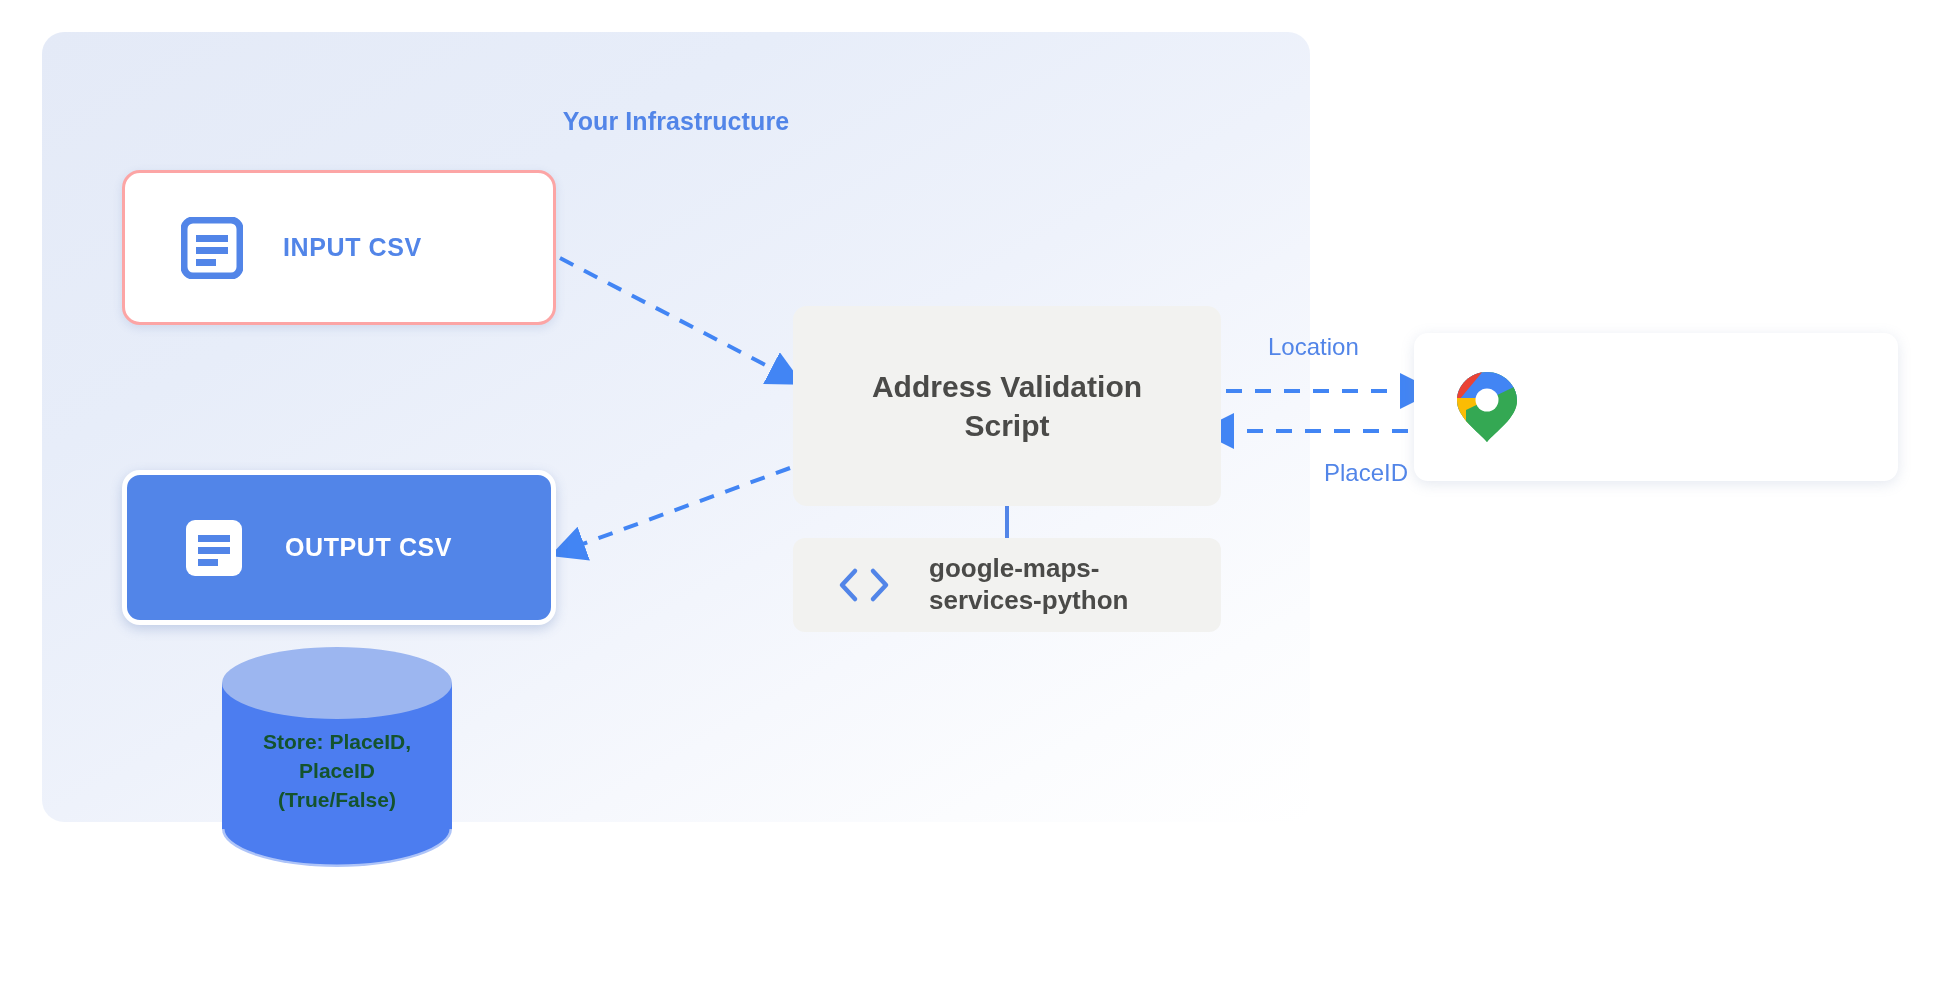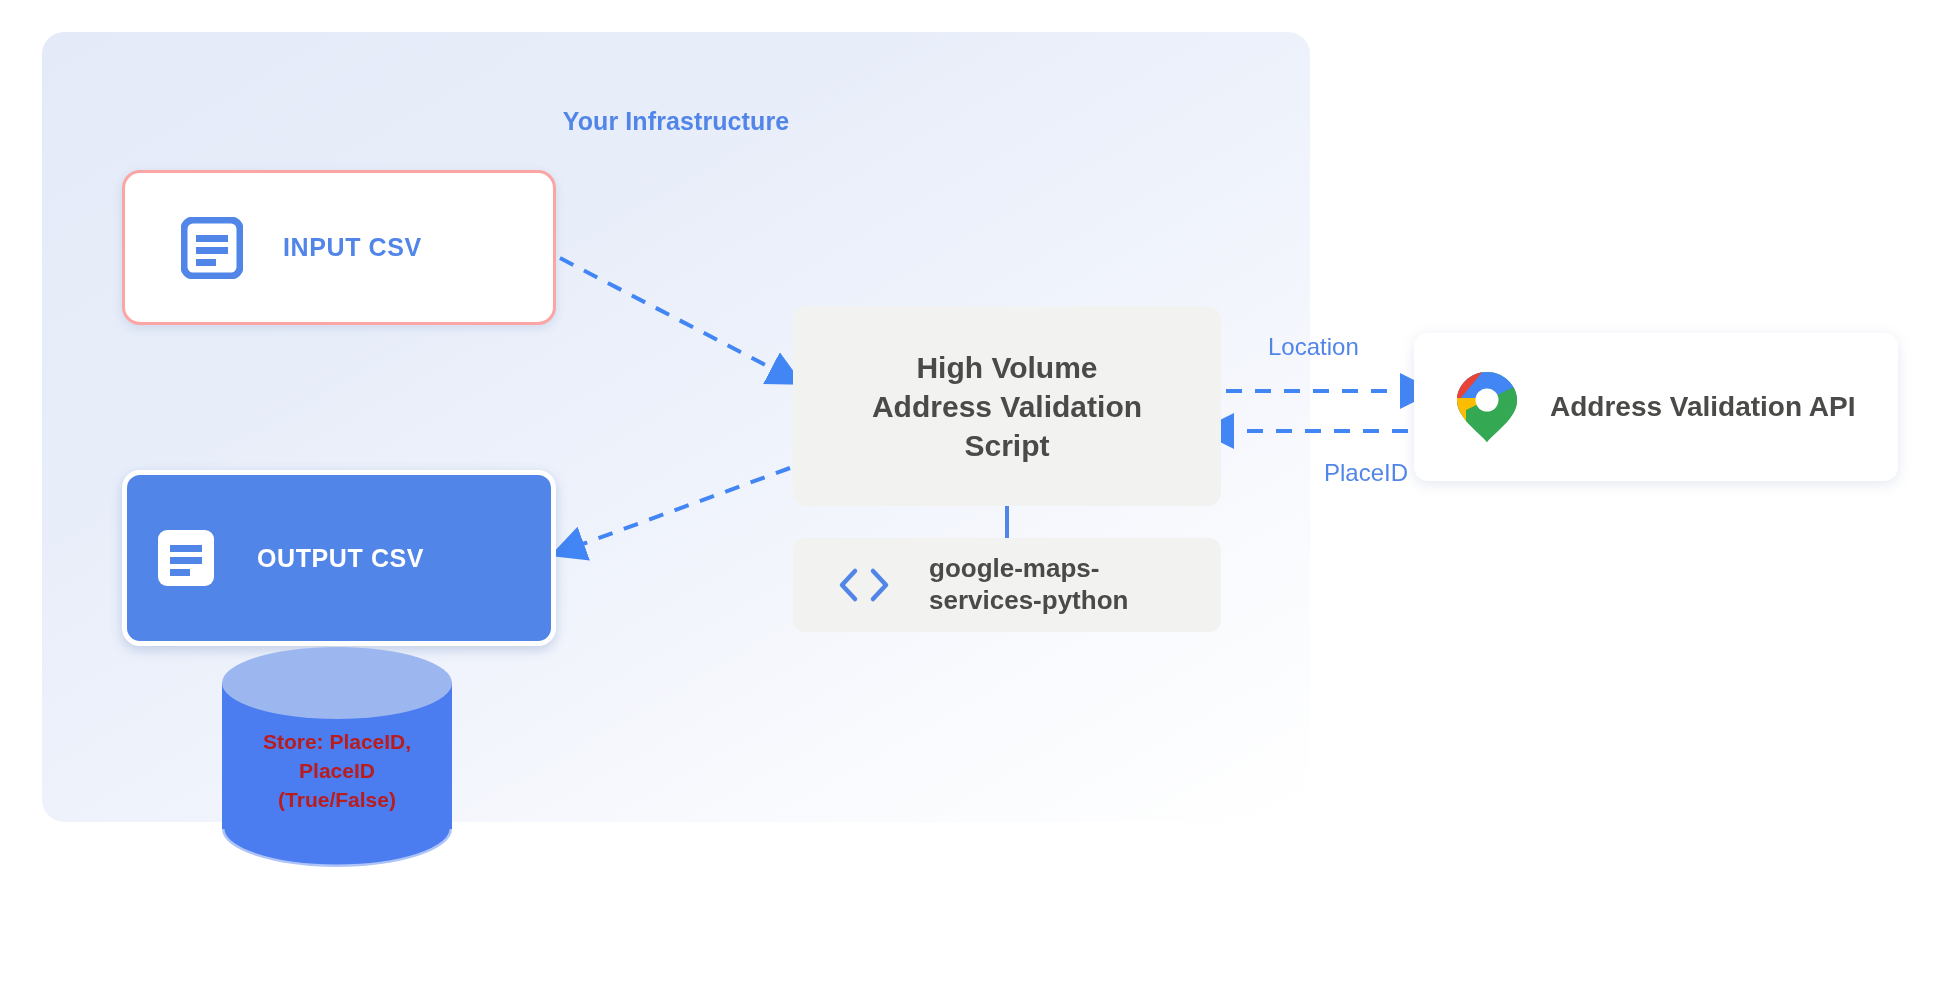--- a/index.html
+++ b/index.html
@@ -78,26 +78,26 @@
     color: #5285e8;
     letter-spacing: 0.6px;
     margin-left: 40px;
   }
 
   
   #output-csv {
     left: 122px;
     top: 470px;
     width: 434px;
-    height: 176px;
+    height: 155px;
     background: #5285e8;
     border: 5px solid #ffffff;
     border-radius: 18px;
     box-shadow: 0 4px 12px rgba(70,105,175,0.26);
-    padding-left: 28px;
+    padding-left: 56px;
   }
   #output-csv .label {
     font-size: 25px;
     font-weight: bold;
     color: #ffffff;
     letter-spacing: 0.6px;
     margin-left: 40px;
   }
 
   
@@ -192,21 +192,21 @@
     height: 222px;
   }
   #db-label {
     position: absolute;
     left: 214px;
     top: 728px;
     width: 246px;
     text-align: center;
     font-size: 21px;
     font-weight: bold;
-    color: #b91c1c;
+    color: #14532d;
     line-height: 1.38;
     pointer-events: none;
   }
 
   
   .edge-label {
     position: absolute;
     font-size: 24px;
     color: #5285e8;
     white-space: nowrap;
@@ -287,21 +287,20 @@
     </g>
   </svg>
   <div id="db-label">
     <div>Store: PlaceID,</div>
     <div>PlaceID</div>
     <div>(True/False)</div>
   </div>
 
   <div id="script-box">
     <div class="title">
-      <div>High Volume</div>
       <div>Address Validation</div>
       <div>Script</div>
     </div>
   </div>
 
   <div id="script-connector"></div>
 
   <div id="library-box">
     <svg class="code-icon" viewBox="0 0 58 40" style="flex:0 0 58px;width:58px;height:40px;">
       <path d="M20 6 L7 20 L20 34" fill="none" stroke="#5285e8" stroke-width="4.5" stroke-linecap="round" stroke-linejoin="round"></path>
@@ -322,19 +321,18 @@
       </defs>
       <g clip-path="url(#pinclip)">
         <rect x="0" y="0" width="66" height="74" fill="#34a853"></rect>
         <path d="M0 0 L66 0 L66 30 L0 44 Z" fill="#4285f4"></path>
         <path d="M0 0 L30 0 L0 36 Z" fill="#ea4335"></path>
         <path d="M0 28 L34 28 L0 70 Z" fill="#fbbc04"></path>
         <path d="M12 40 L66 14 L66 74 L12 74 Z" fill="#34a853"></path>
       </g>
       <circle cx="33" cy="30" r="11.5" fill="#ffffff"></circle>
     </svg>
-    <span class="label">Address Validation API</span>
   </div>
 
   <div class="edge-label" id="label-location">Location</div>
   <div class="edge-label" id="label-placeid">PlaceID</div>
 
 </div>
 
 </body></html>

